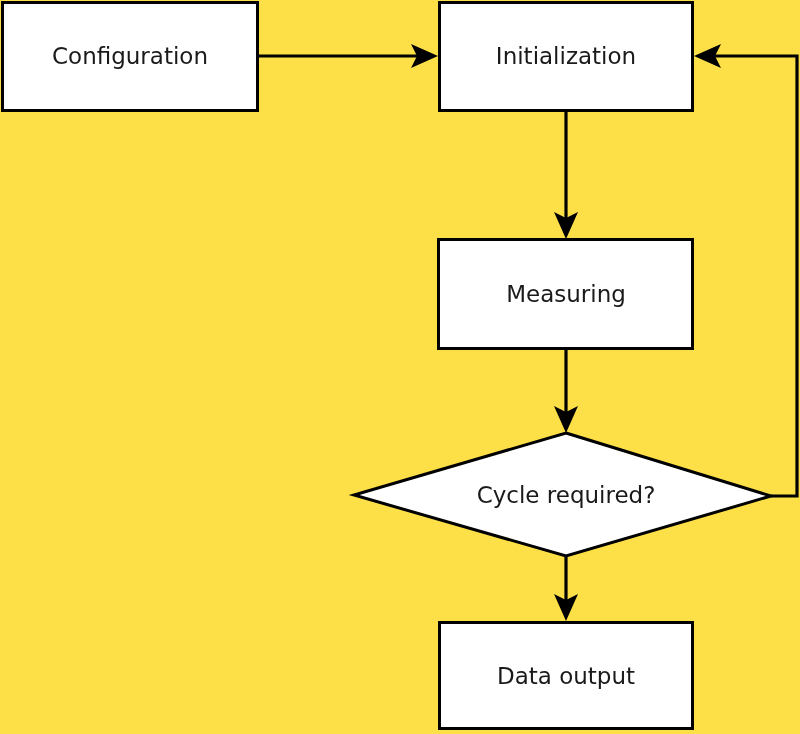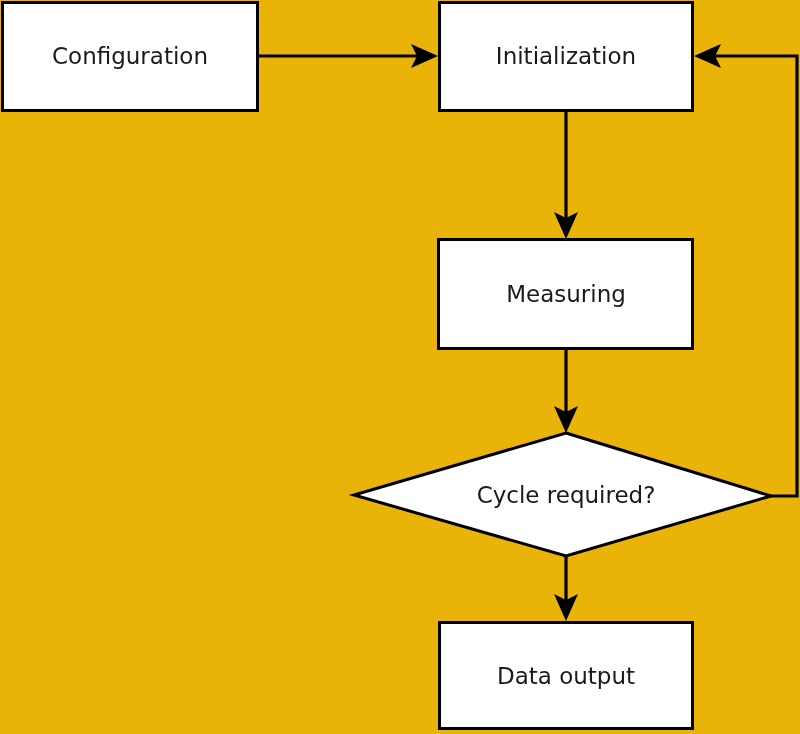--- a/index.html
+++ b/index.html
@@ -4,21 +4,21 @@
 <style>
   html, body {
     margin: 0;
     padding: 0;
     background: #ffffff;
   }
   #canvas {
     position: relative;
     width: 800px;
     height: 734px;
-    background: #eab308;
+    background: #fde047;
     overflow: hidden;
     font-family: "DejaVu Sans", sans-serif;
   }
   #flow-svg {
     position: absolute;
     top: 0;
     left: 0;
     width: 800px;
     height: 734px;
   }

